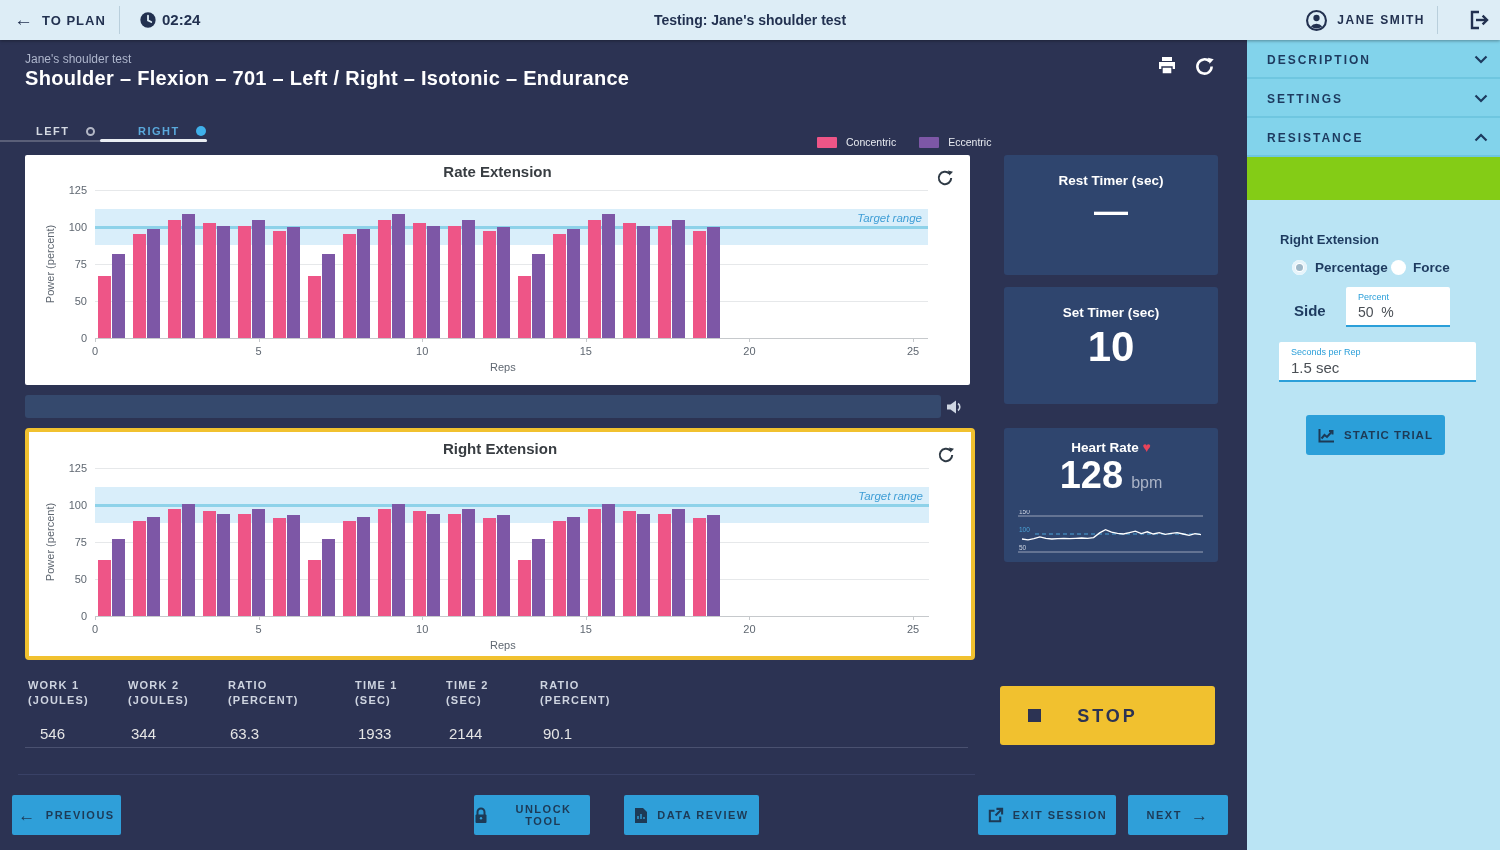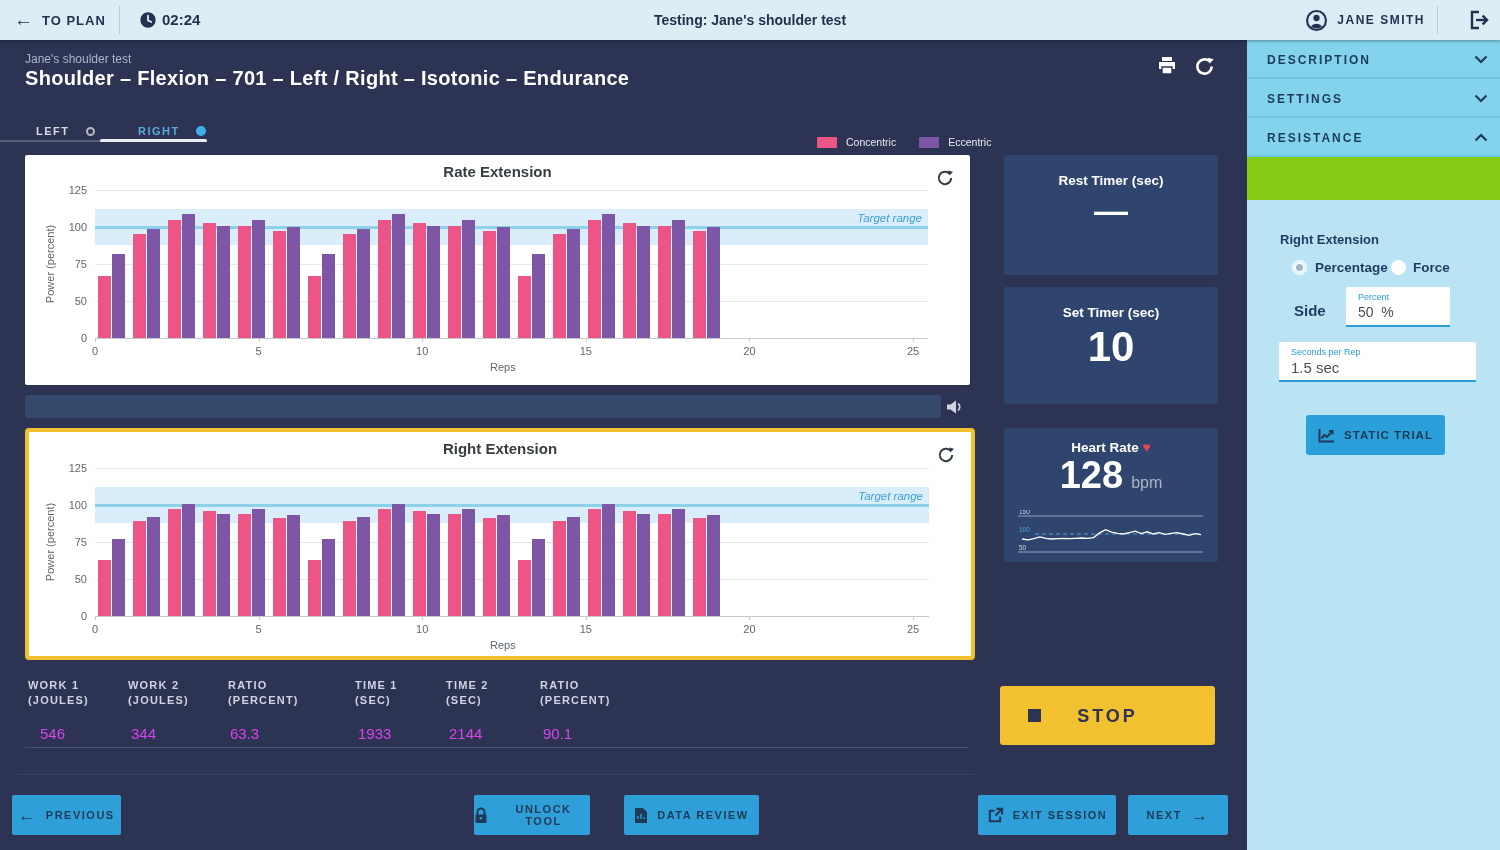--- a/index.html
+++ b/index.html
@@ -53,21 +53,21 @@
 .tline{position:absolute;height:3px;background:#8ed2e9}
 .tlabel{position:absolute;width:130px;text-align:right;font-size:11.5px;font-style:italic;color:#3f9ed6}
 .bar{position:absolute}
 .xlab{position:absolute;font-size:11px;color:#5f6771}
 
 .progress{position:absolute;left:25px;top:355px;width:916px;height:23px;background:#35496d;border-radius:3px}
 .speaker{position:absolute;left:944px;top:356px;width:22px;height:22px;background:none;border:none;cursor:pointer}
 
 .stat-col{position:absolute;top:638px;color:#ced4e0}
 .stat-col .l1,.stat-col .l2{font-size:11px;font-weight:bold;letter-spacing:1.2px;line-height:15px}
-.stat-col .val{margin-top:17px;font-size:15px;color:#d946ef}
+.stat-col .val{margin-top:17px;font-size:15px;color:#e5e5e5}
 .sdiv1{position:absolute;left:25px;top:707px;width:943px;height:1px;background:#4a5170}
 .sdiv2{position:absolute;left:18px;top:734px;width:957px;height:1px;background:#394166}
 
 .ncard{position:absolute;left:1004px;width:214px;background:#2f456e;border-radius:3px;color:#fff}
 #card-rest{top:115px;height:120px}
 #card-set{top:247px;height:117px}
 #card-heart{top:388px;height:134px}
 .ncard .ct{position:absolute;left:0;right:0;top:18px;text-align:center;font-size:13.5px;font-weight:bold}
 .rest-dash{position:absolute;left:0;right:0;top:36px;text-align:center;font-size:34px;font-weight:bold}
 .set-val{position:absolute;left:0;right:0;top:36px;text-align:center;font-size:42px;font-weight:bold}

